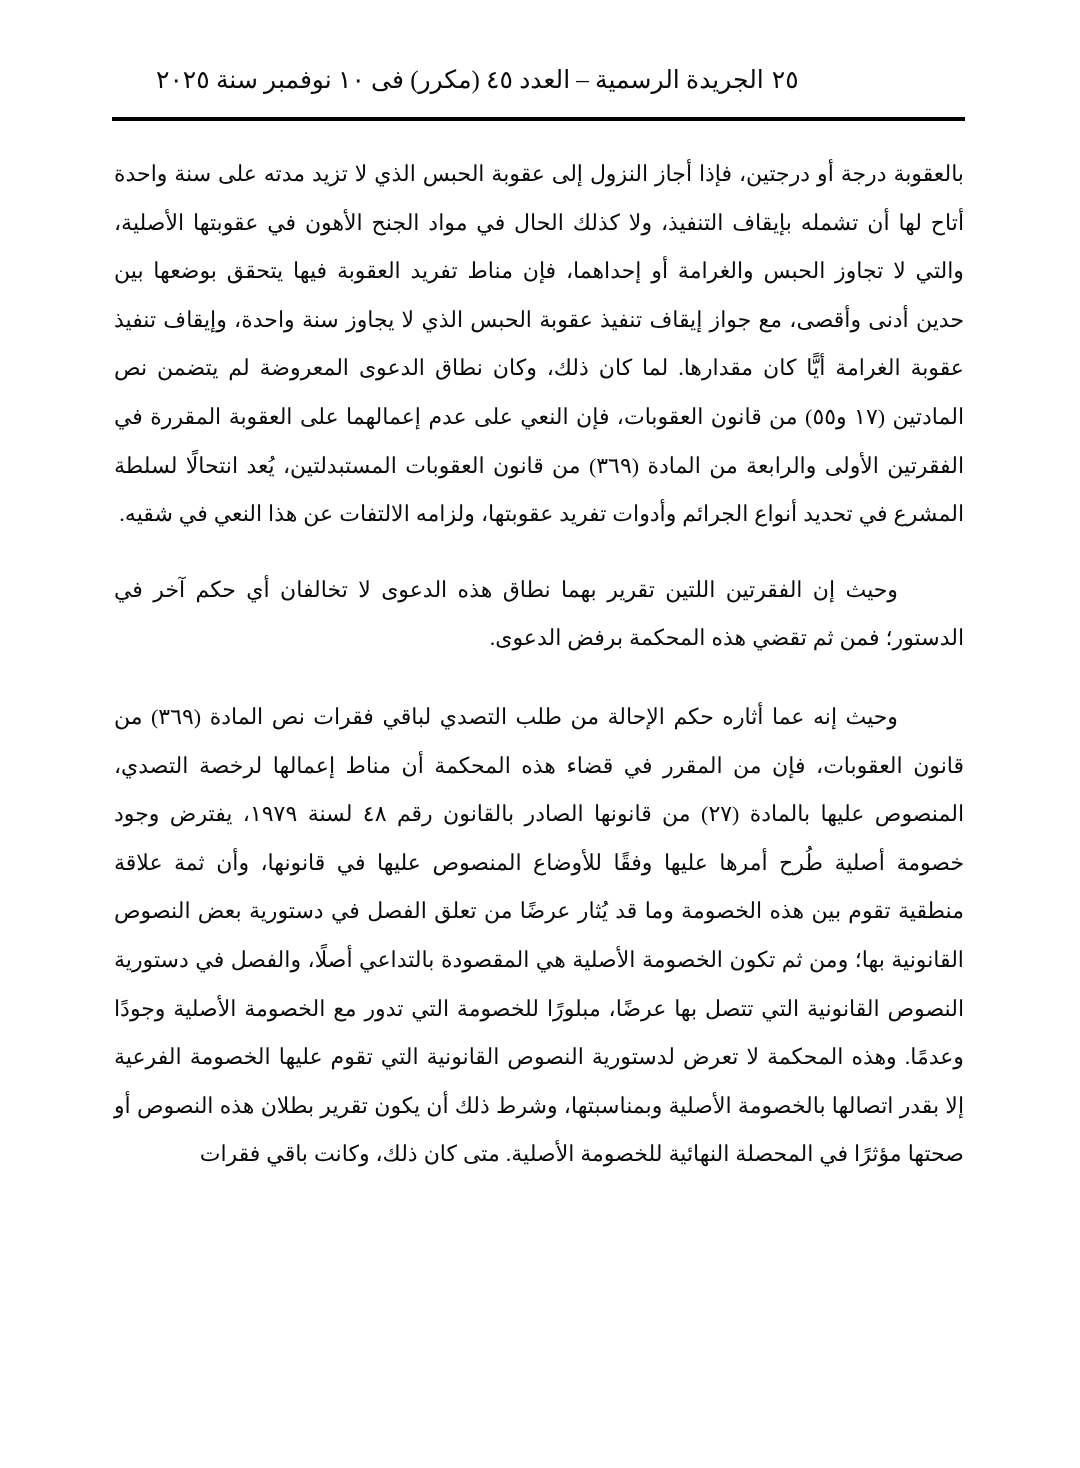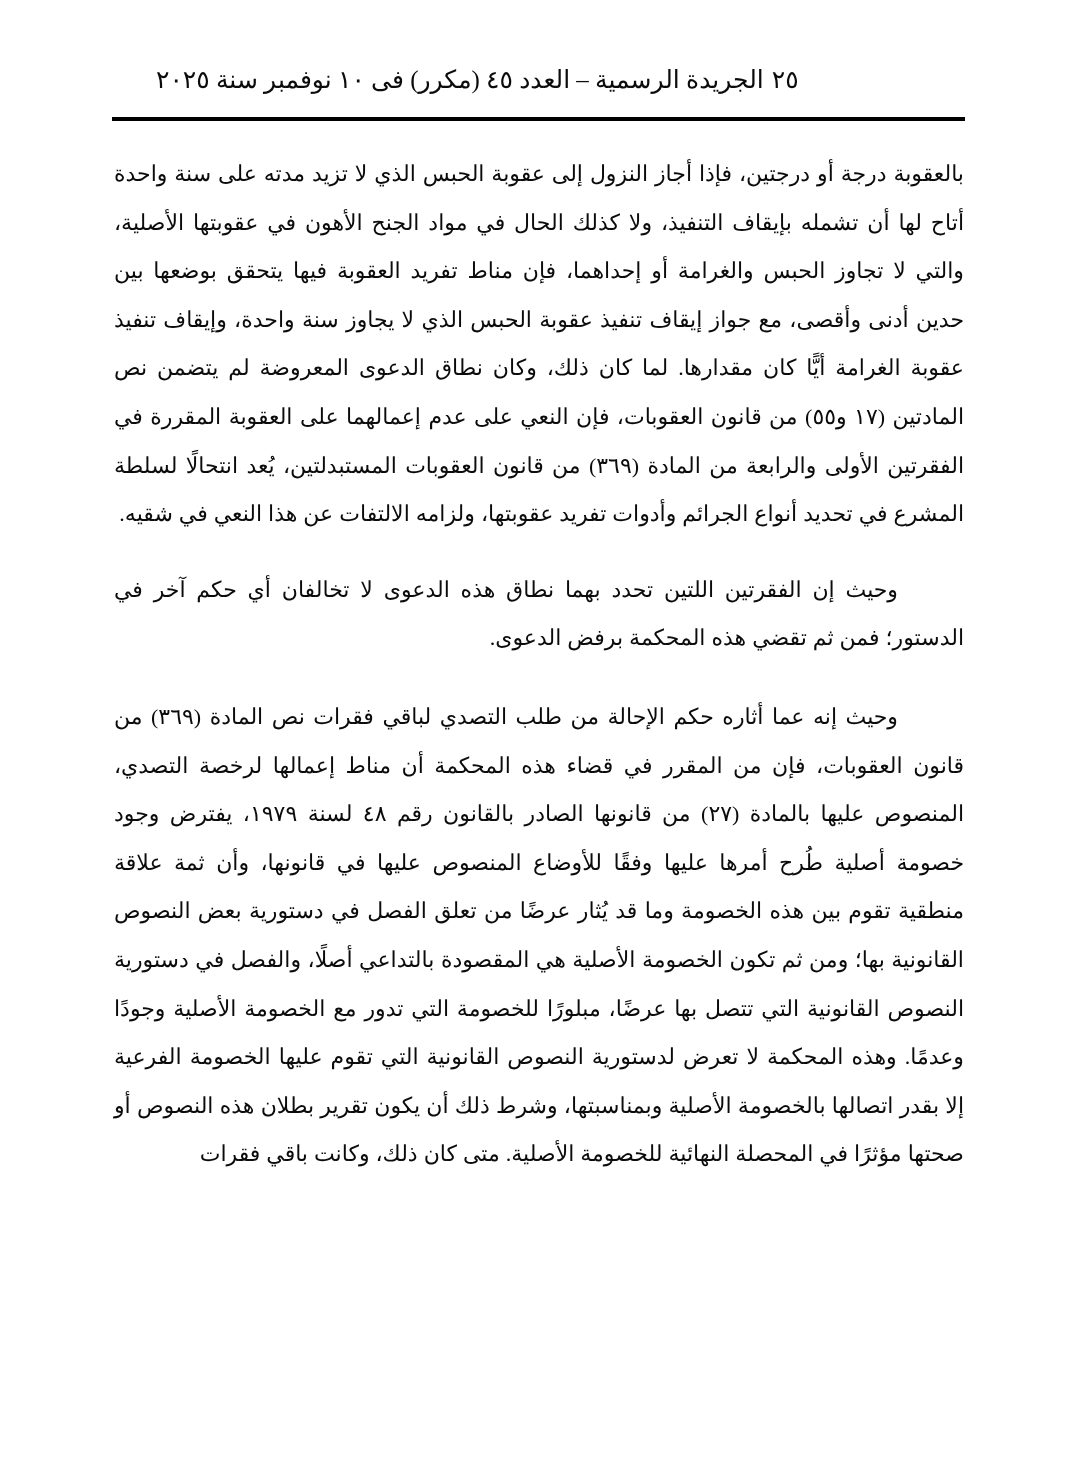--- a/index.html
+++ b/index.html
@@ -127,20 +127,20 @@
   </div>
 
   <div id="header-rule"></div>
 
   <div id="document-body">
 
     <p class="body-paragraph no-indent">بالعقوبة درجة أو درجتين، فإذا أجاز النزول إلى عقوبة الحبس الذي لا تزيد مدته على سنة واحدة أتاح لها أن تشمله بإيقاف التنفيذ، ولا كذلك الحال في مواد الجنح الأهون في عقوبتها الأصلية، والتي لا تجاوز الحبس والغرامة أو إحداهما، فإن مناط تفريد العقوبة فيها يتحقق بوضعها بين حدين أدنى وأقصى، مع جواز إيقاف تنفيذ عقوبة الحبس الذي لا يجاوز سنة واحدة، وإيقاف تنفيذ عقوبة الغرامة أيًّا كان مقدارها. لما كان ذلك، وكان نطاق الدعوى المعروضة لم يتضمن نص المادتين (١٧ و٥٥) من قانون العقوبات، فإن النعي على عدم إعمالهما على العقوبة المقررة في الفقرتين الأولى والرابعة من المادة (٣٦٩) من قانون العقوبات المستبدلتين، يُعد انتحالًا لسلطة المشرع في تحديد أنواع الجرائم وأدوات تفريد عقوبتها، ولزامه الالتفات عن هذا النعي في شقيه.</p>
 
     <div class="para-gap"></div>
 
-    <p class="body-paragraph">وحيث إن الفقرتين اللتين تحدد بهما نطاق هذه الدعوى لا تخالفان أي حكم آخر في الدستور؛ فمن ثم تقضي هذه المحكمة برفض الدعوى.</p>
+    <p class="body-paragraph">وحيث إن الفقرتين اللتين تقرير بهما نطاق هذه الدعوى لا تخالفان أي حكم آخر في الدستور؛ فمن ثم تقضي هذه المحكمة برفض الدعوى.</p>
 
     <div class="para-gap-lg"></div>
 
     <p class="body-paragraph">وحيث إنه عما أثاره حكم الإحالة من طلب التصدي لباقي فقرات نص المادة (٣٦٩) من قانون العقوبات، فإن من المقرر في قضاء هذه المحكمة أن مناط إعمالها لرخصة التصدي، المنصوص عليها بالمادة (٢٧) من قانونها الصادر بالقانون رقم ٤٨ لسنة ١٩٧٩، يفترض وجود خصومة أصلية طُرح أمرها عليها وفقًا للأوضاع المنصوص عليها في قانونها، وأن ثمة علاقة منطقية تقوم بين هذه الخصومة وما قد يُثار عرضًا من تعلق الفصل في دستورية بعض النصوص القانونية بها؛ ومن ثم تكون الخصومة الأصلية هي المقصودة بالتداعي أصلًا، والفصل في دستورية النصوص القانونية التي تتصل بها عرضًا، مبلورًا للخصومة التي تدور مع الخصومة الأصلية وجودًا وعدمًا. وهذه المحكمة لا تعرض لدستورية النصوص القانونية التي تقوم عليها الخصومة الفرعية إلا بقدر اتصالها بالخصومة الأصلية وبمناسبتها، وشرط ذلك أن يكون تقرير بطلان هذه النصوص أو صحتها مؤثرًا في المحصلة النهائية للخصومة الأصلية. متى كان ذلك، وكانت باقي فقرات</p>
 
   </div>
 </div>
 
 </body></html>

